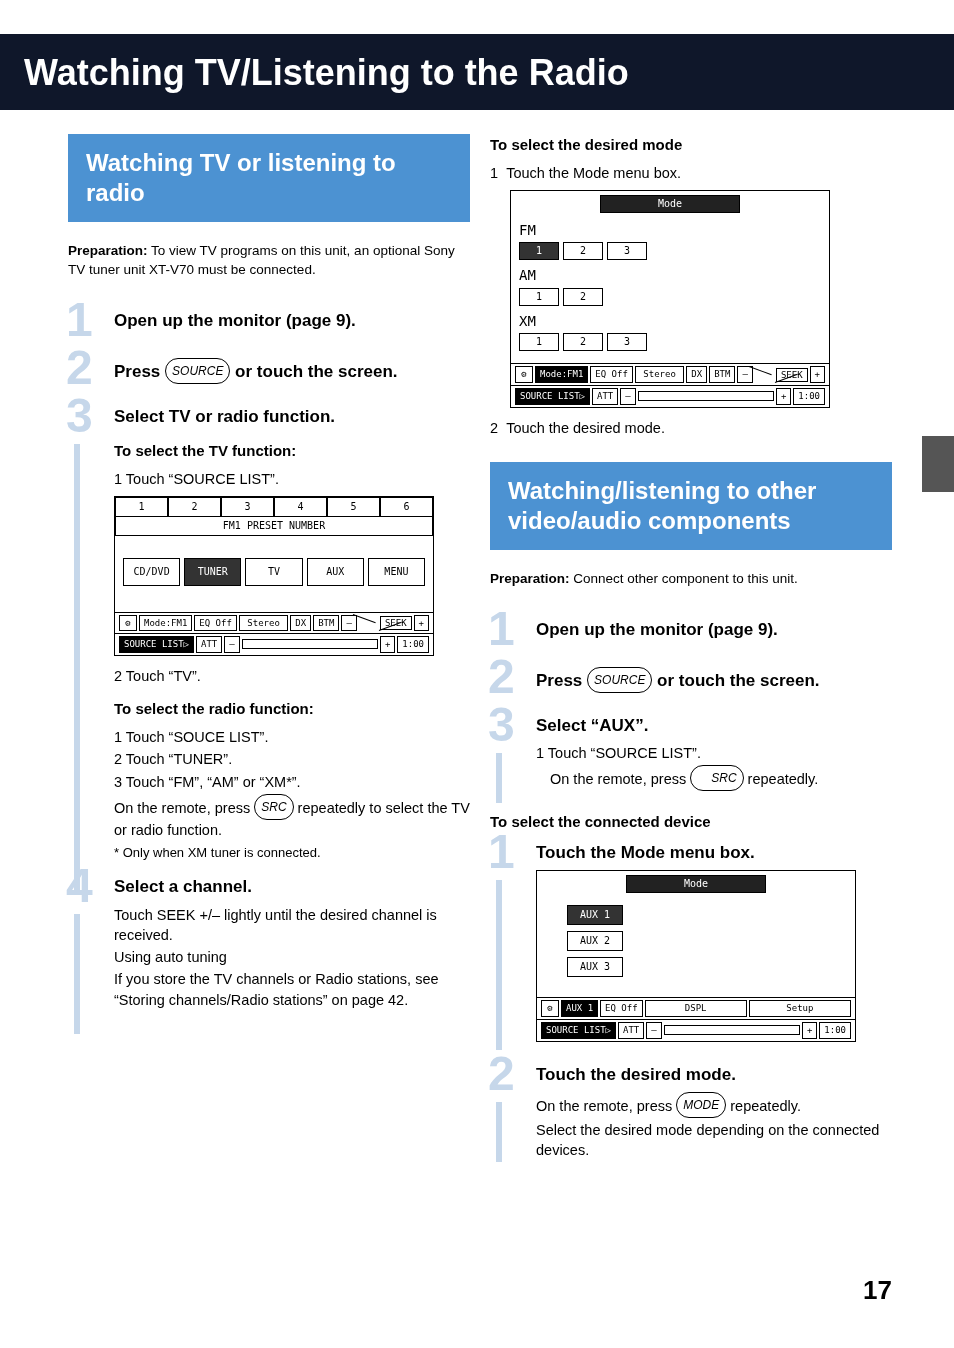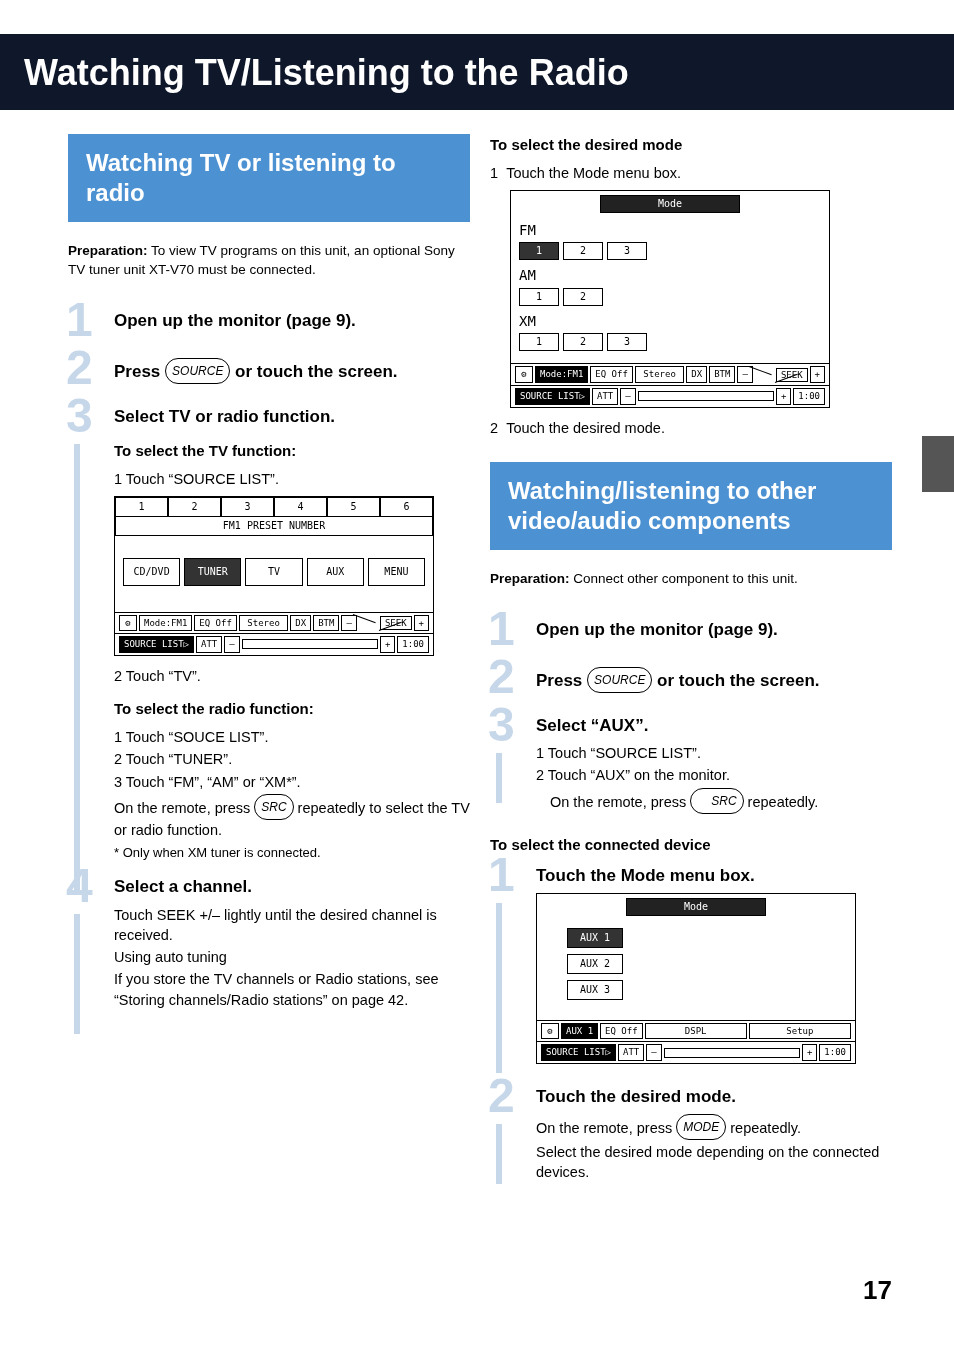--- a/index.html
+++ b/index.html
@@ -394,21 +394,20 @@
           <span>Press </span><span class="key">SOURCE</span><span> or touch the screen.</span>
         </div>
       </div>
     </div>
 
     <div class="step">
       <div class="step-num" data-num="3" style="--bar-h:50px"></div>
       <div class="step-body">
         <div class="step-title">Select “AUX”.</div>
         <div class="body-text">1 Touch “SOURCE LIST”.</div>
-        <div class="body-text">2 Touch “AUX” on the monitor.</div>
         <div class="body-text" style="text-indent:14px">
           <span>On the remote, press </span><span class="key">SRC</span><span> repeatedly.</span>
         </div>
       </div>
     </div>
 
     <div class="sub-head" style="margin-top:18px">To select the connected device</div>
 
     <div class="step">
       <div class="step-num" data-num="1" style="--bar-h:170px"></div>

